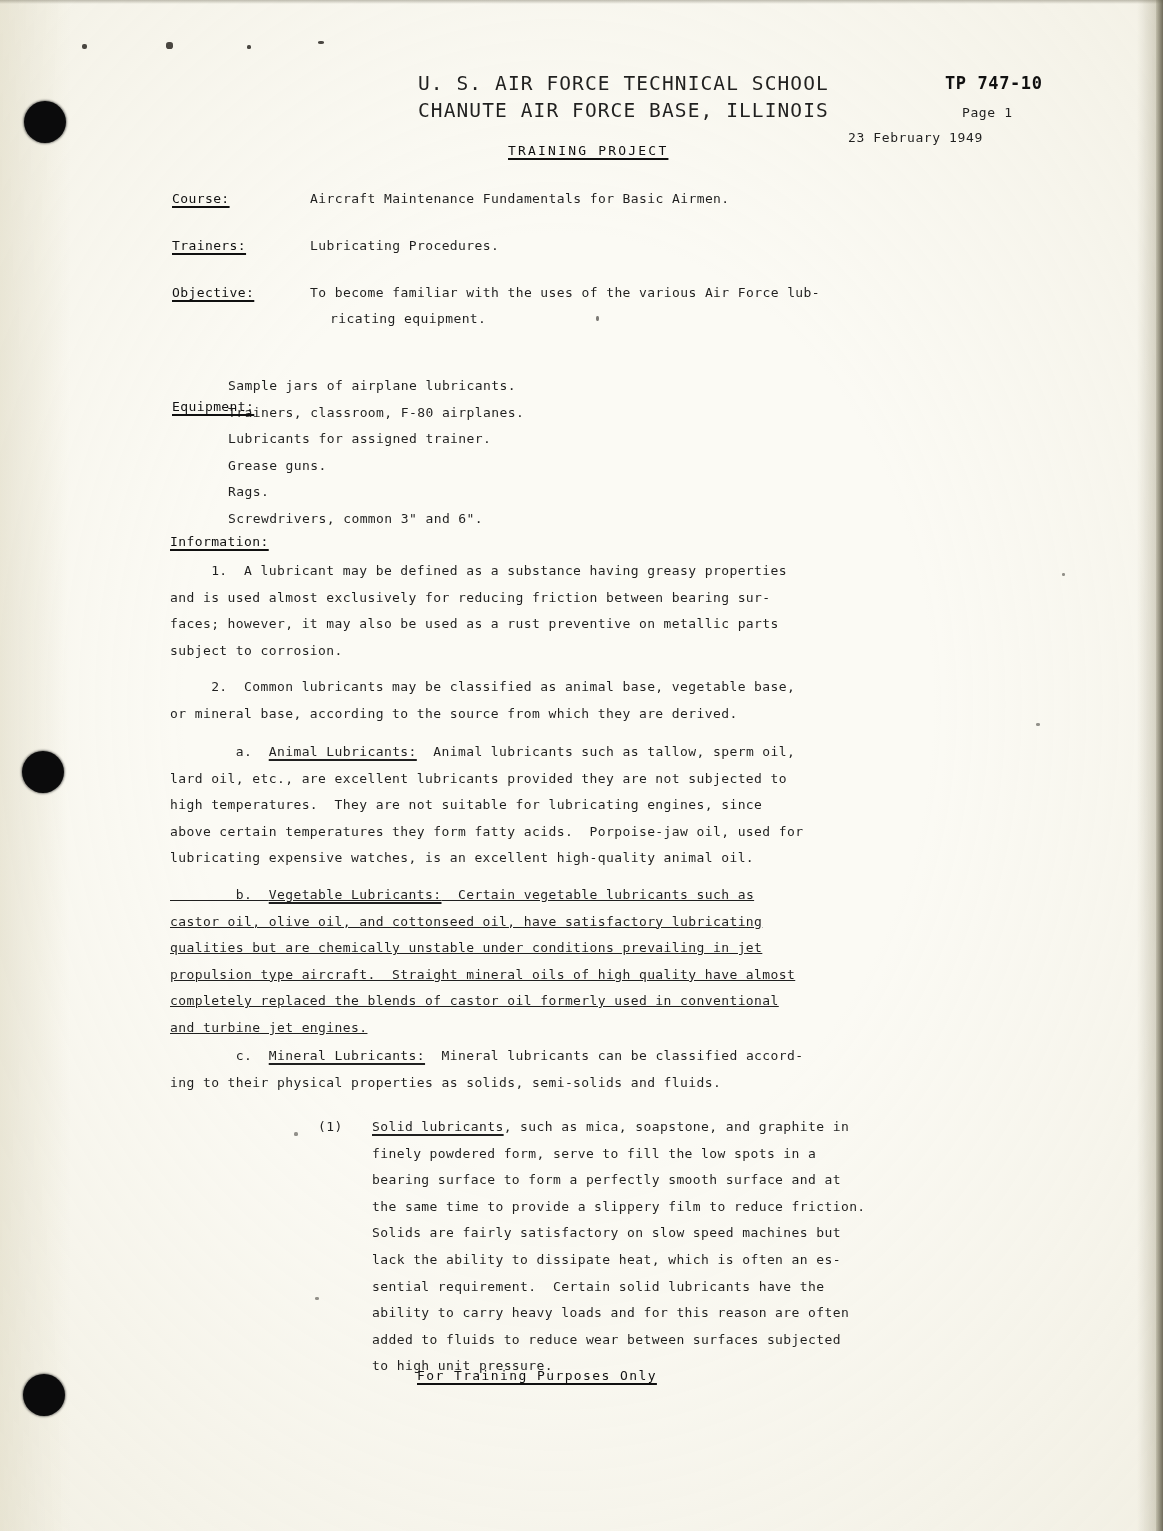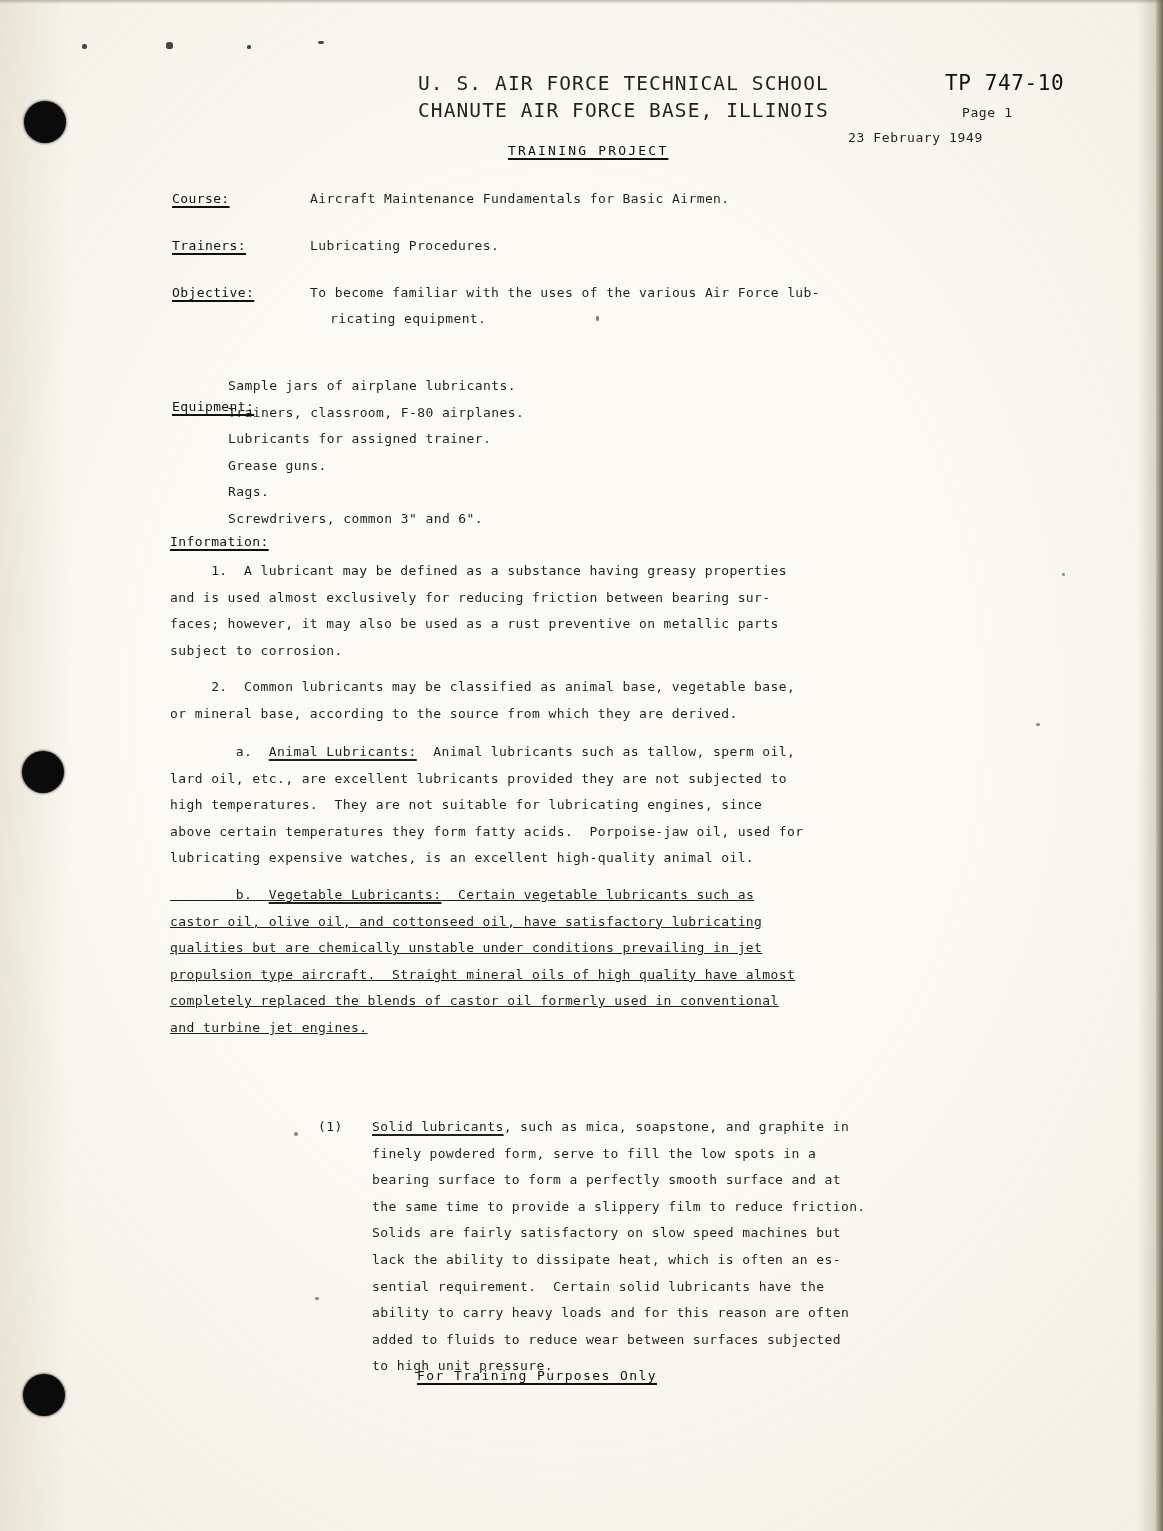--- a/index.html
+++ b/index.html
@@ -82,23 +82,23 @@
     letter-spacing: 1.1px;
   }
   .hdr-title {
     left: 508px;
     top: 138px;
     letter-spacing: 2.2px;
   }
   .hdr-doc {
     left: 945px;
     top: 70px;
-    font-weight: normal;
+    font-weight: bold;
     letter-spacing: 0.6px;
-    font-size: 21px;
+    font-size: 17px;
   }
   .hdr-page {
     left: 962px;
     top: 100px;
     letter-spacing: 0.6px;
   }
   .hdr-date {
     left: 848px;
     top: 125px;
     letter-spacing: 0.6px;
@@ -198,20 +198,22 @@
 <span>above certain temperatures they form fatty acids.  Porpoise-jaw oil, used for</span>
 <span>lubricating expensive watches, is an excellent high-quality animal oil.</span></div>
 
   <div class="txt para pb ink-fade"><span>        b.  </span><span class="u">Vegetable Lubricants:</span><span>  Certain vegetable lubricants such as</span>
 <span>castor oil, olive oil, and cottonseed oil, have satisfactory lubricating</span>
 <span>qualities but are chemically unstable under conditions prevailing in jet</span>
 <span>propulsion type aircraft.  Straight mineral oils of high quality have almost</span>
 <span>completely replaced the blends of castor oil formerly used in conventional</span>
 <span>and turbine jet engines.</span></div>
 
+  <div class="txt para pc ink-fade"><span>        c.  </span><span class="u">Mineral Lubricants:</span><span>  Mineral lubricants can be classified accord-</span>
+<span>ing to their physical properties as solids, semi-solids and fluids.</span></div>
 
   <div class="txt sub-num ink-fade">(1)</div>
   <div class="txt sub-body ink-fade"><span class="u">Solid lubricants</span><span>, such as mica, soapstone, and graphite in</span>
 <span>finely powdered form, serve to fill the low spots in a</span>
 <span>bearing surface to form a perfectly smooth surface and at</span>
 <span>the same time to provide a slippery film to reduce friction.</span>
 <span>Solids are fairly satisfactory on slow speed machines but</span>
 <span>lack the ability to dissipate heat, which is often an es-</span>
 <span>sential requirement.  Certain solid lubricants have the</span>
 <span>ability to carry heavy loads and for this reason are often</span>

